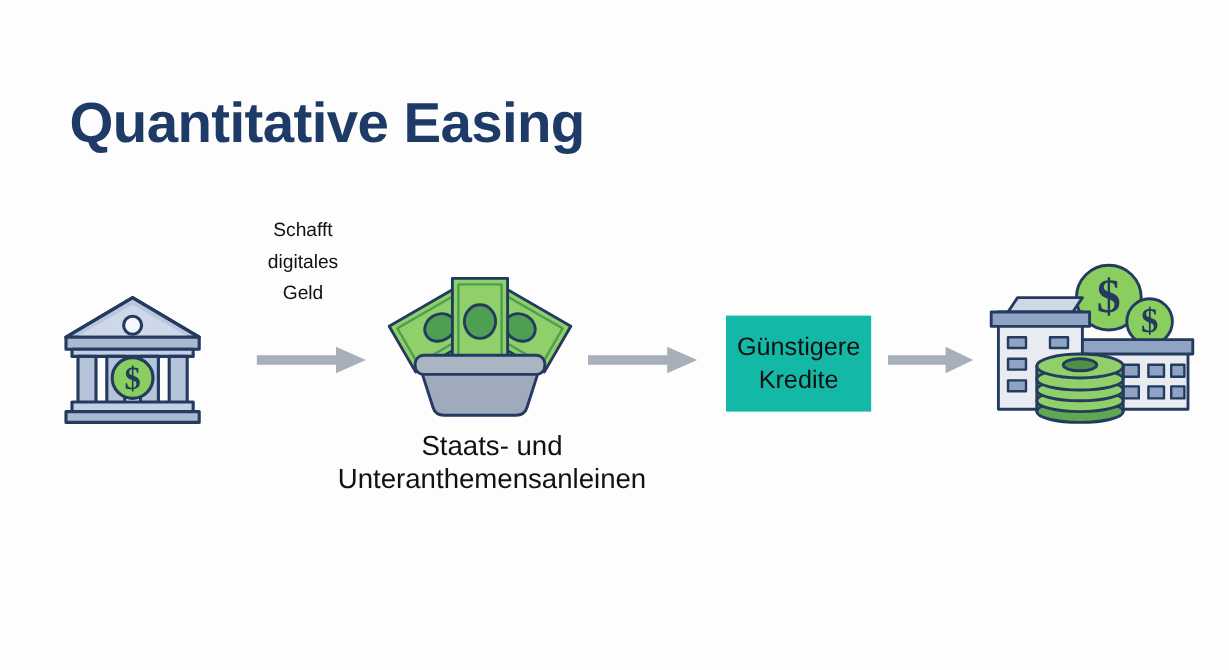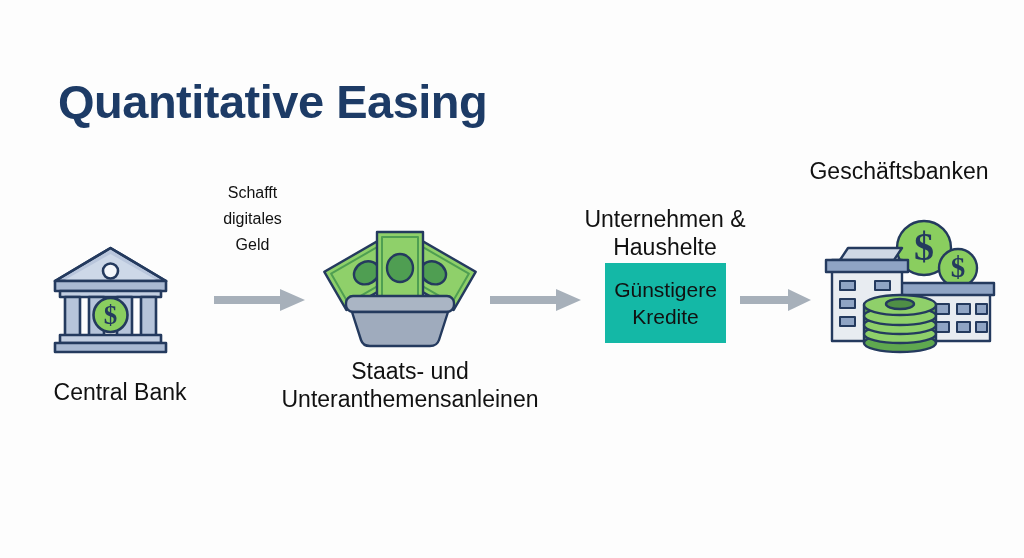--- a/index.html
+++ b/index.html
@@ -92,21 +92,20 @@
         <rect x="93" y="52" width="15" height="46" fill="#b6c4da"></rect>
 
         <circle cx="62.5" cy="70" r="17" fill="#8ace5f"></circle>
         <text x="62.5" y="79" font-family="Liberation Serif, serif" font-size="27" font-weight="bold" text-anchor="middle" fill="#243a5e" stroke="none">$</text>
 
         <rect x="12" y="90" width="101" height="8" fill="#c3cfe2"></rect>
         <rect x="7" y="98" width="111" height="9" fill="#a9b9d2"></rect>
       </g>
     </svg>
   </div>
-  <div class="abs cap-big" id="lbl-central-bank">Central Bank</div>
 
   <div class="abs cap" id="lbl-schafft">Schafft
 digitales
 Geld</div>
 
   <div class="abs" id="arrow1">
     <svg width="92" height="24" viewBox="0 0 92 24">
       <path d="M0 8 L66 8 L66 1 L91 12 L66 23 L66 16 L0 16 Z" fill="#a7b0ba"></path>
     </svg>
   </div>
@@ -139,34 +138,31 @@
   </div>
   <div class="abs cap-big" id="lbl-anleihen">Staats- und
 Unteranthemensanleinen</div>
 
   <div class="abs" id="arrow2">
     <svg width="92" height="24" viewBox="0 0 92 24">
       <path d="M0 8 L66 8 L66 1 L91 12 L66 23 L66 16 L0 16 Z" fill="#a7b0ba"></path>
     </svg>
   </div>
 
-  <div class="abs cap-big" id="lbl-unternehmen">Unternehmen &amp;
-Haushelte</div>
   <div class="abs" id="box-kredite">
     <div class="cap">Günstigere
 Kredite</div>
   </div>
 
   <div class="abs" id="arrow3">
     <svg width="72" height="24" viewBox="0 0 72 24">
       <path d="M0 8 L48 8 L48 1 L71 12 L48 23 L48 16 L0 16 Z" fill="#a7b0ba"></path>
     </svg>
   </div>
 
-  <div class="abs cap-big" id="lbl-geschaefts">Geschäftsbanken</div>
 
   <div class="abs" id="banks-icon">
     <svg width="180" height="135" viewBox="0 0 180 135">
       <g stroke="#243a5e" stroke-width="2.4" stroke-linejoin="round">
 
         <circle cx="106" cy="33" r="27" fill="#8ace5f"></circle>
         <text x="106" y="45" font-family="Liberation Serif, serif" font-size="40" font-weight="bold" text-anchor="middle" fill="#243a5e" stroke="none">$</text>
 
         <circle cx="140" cy="53" r="19" fill="#8ace5f"></circle>
         <text x="140" y="62" font-family="Liberation Serif, serif" font-size="29" font-weight="bold" text-anchor="middle" fill="#243a5e" stroke="none">$</text>

